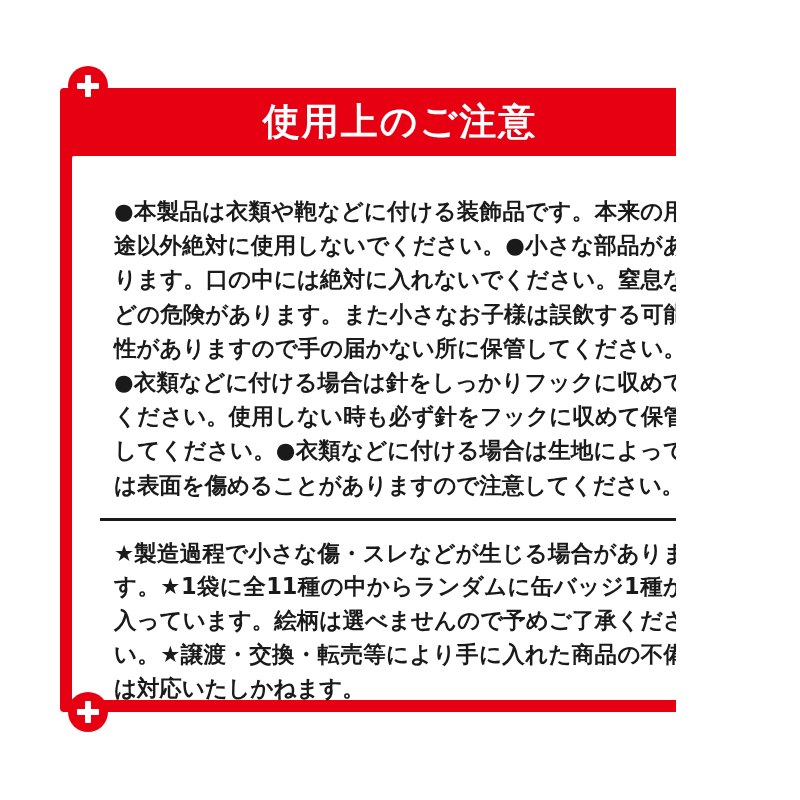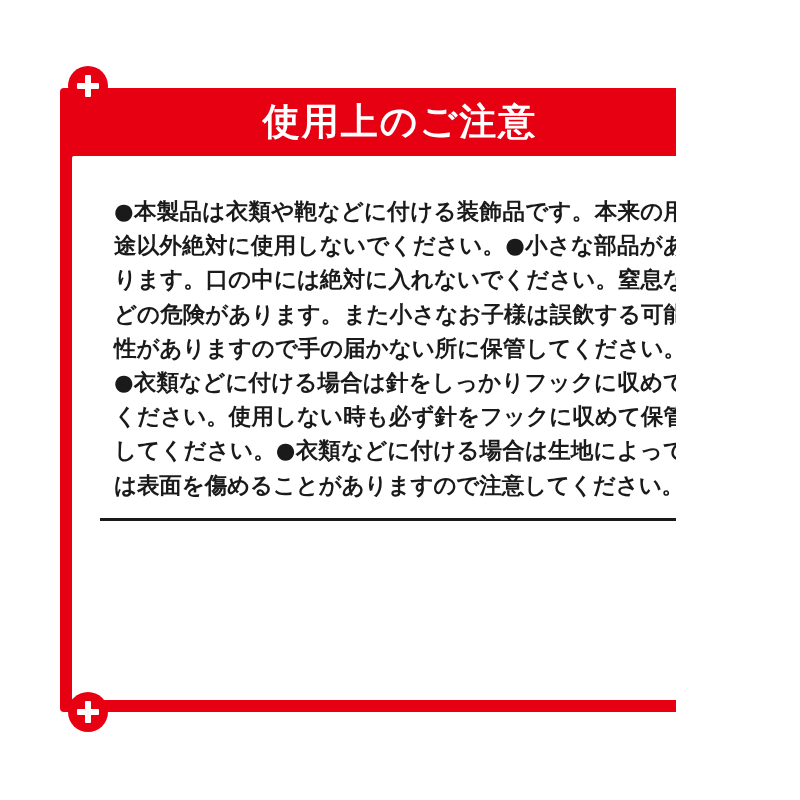--- a/index.html
+++ b/index.html
@@ -121,20 +121,21 @@
 <div class="page">
 
   <div class="notice-panel">
     <div class="notice-title">使用上のご注意</div>
 
     <div class="notice-inner">
       <p class="body-text">●本製品は衣類や鞄などに付ける装飾品です。本来の用途以外絶対に使用しないでください。●小さな部品があります。口の中には絶対に入れないでください。窒息などの危険があります。また小さなお子様は誤飲する可能性がありますので手の届かない所に保管してください。●衣類などに付ける場合は針をしっかりフックに収めてください。使用しない時も必ず針をフックに収めて保管してください。●衣類などに付ける場合は生地によっては表面を傷めることがありますので注意してください。</p>
 
       <hr class="divider">
 
+      <p class="body-text secondary">★製造過程で小さな傷・スレなどが生じる場合があります。★1袋に全11種の中からランダムに缶バッジ1種が入っています。絵柄は選べませんので予めご了承ください。★譲渡・交換・転売等により手に入れた商品の不備は対応いたしかねます。</p>
     </div>
   </div>
 
   <div class="screw tl"></div>
   <div class="screw tr"></div>
   <div class="screw bl"></div>
   <div class="screw br"></div>
 
 </div>
 

